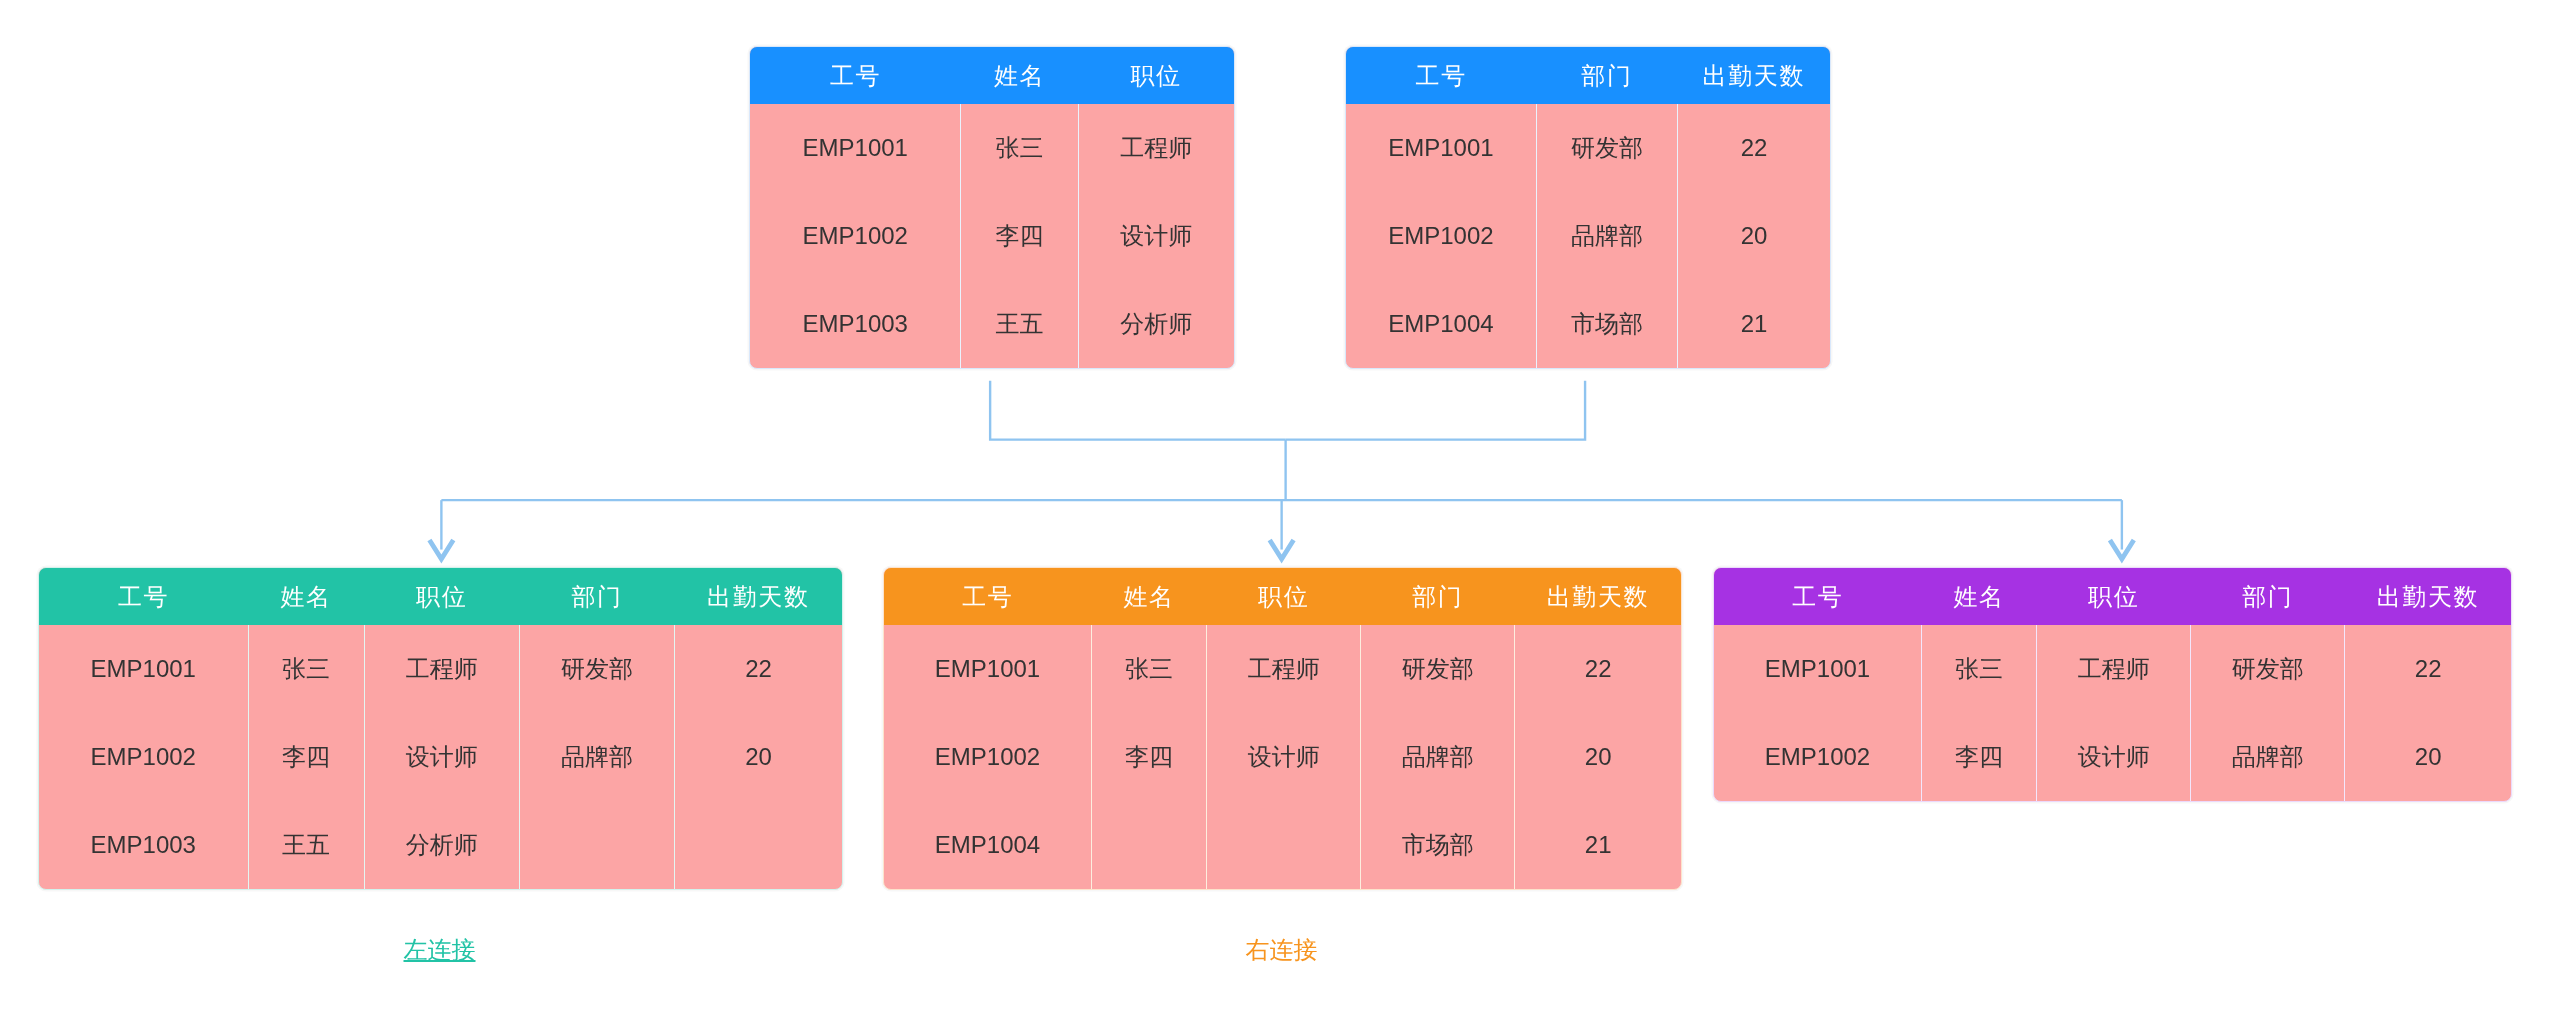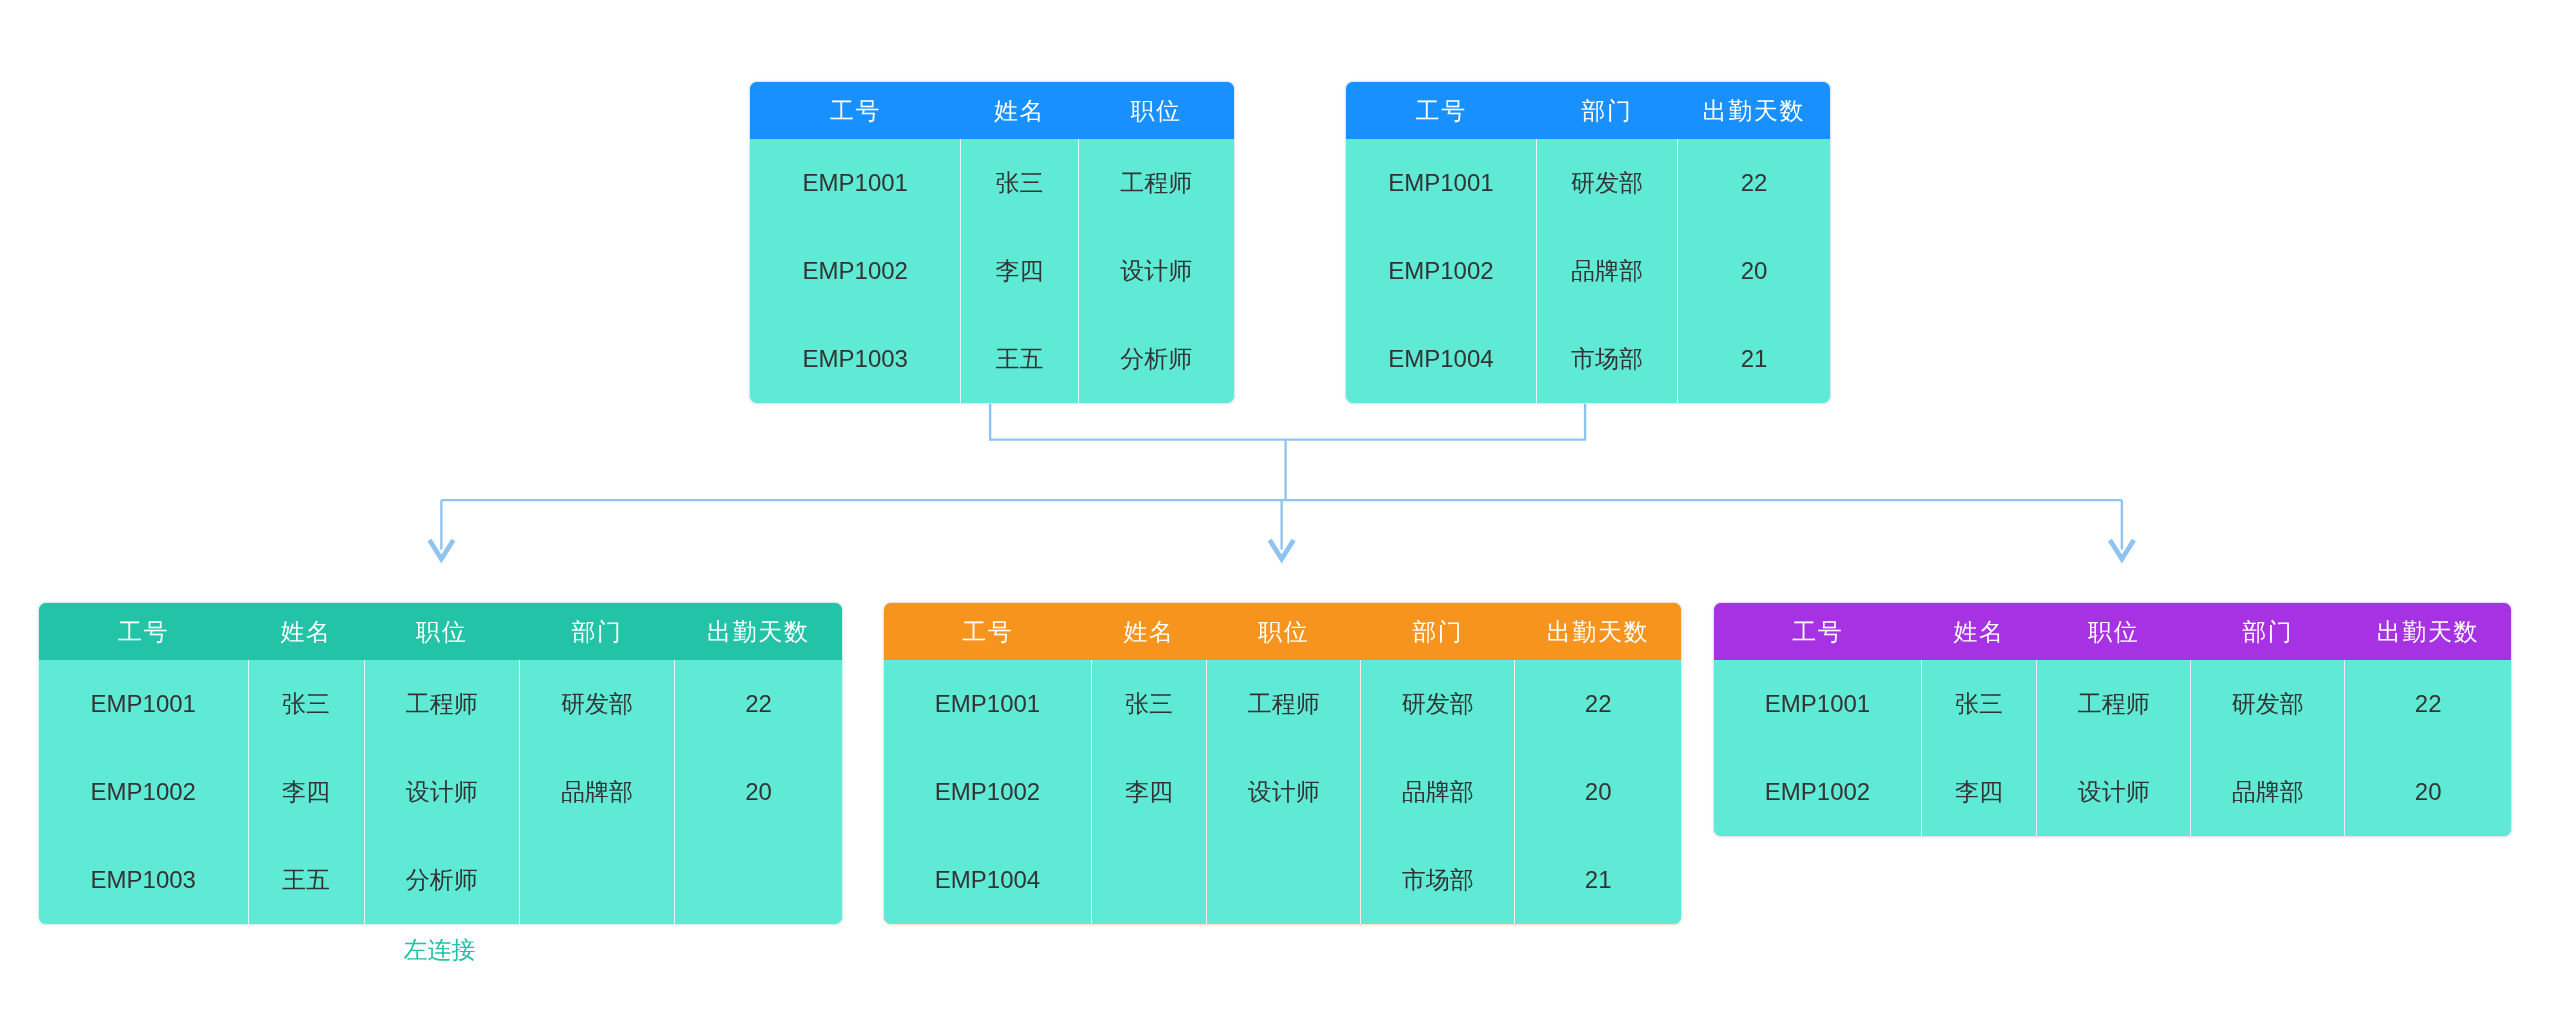--- a/index.html
+++ b/index.html
@@ -19,23 +19,22 @@
     left: 0; top: 0;
     width: 2576px;
     height: 1029px;
     background: #ffffff;
   }
   
   .tbl {
     position: absolute;
     border-radius: 8px;
     overflow: hidden;
-    background: #5eead4;
+    background: #fca5a5;
     box-shadow: 0 0 0 1.6px rgba(0,0,0,0.03);
-    margin-top: 35px;
   }
   .tbl table {
     border-collapse: collapse;
     width: 100%;
     height: 100%;
   }
   .tbl th {
     color: #ffffff;
     font-weight: 400;
     font-size: 24px;
@@ -216,21 +215,21 @@
         <tr>
           <td>EMP1003</td>
           <td>王五</td>
           <td>分析师</td>
           <td></td>
           <td class="last"></td>
         </tr>
       </tbody>
     </table>
   </div>
-  <div class="caption cap-teal" style="left:38px; top:934px; width:803px;">左连接</div>
+  <div class="caption cap-teal" style="left:38px; top:934px; width:803px;text-decoration:underline;">左连接</div>
 
   <div class="tbl orange" id="right-join-table" style="left:883px; top:567px; width:797px;">
     <table>
       <thead>
         <tr>
           <th>工号</th>
           <th>姓名</th>
           <th>职位</th>
           <th>部门</th>
           <th>出勤天数</th>
@@ -254,20 +253,21 @@
         <tr>
           <td>EMP1004</td>
           <td></td>
           <td></td>
           <td>市场部</td>
           <td class="last">21</td>
         </tr>
       </tbody>
     </table>
   </div>
+  <div class="caption cap-orange" style="left:883px; top:934px; width:797px;">右连接</div>
 
   <div class="tbl purple" id="inner-join-table" style="left:1713px; top:567px; width:797px;">
     <table>
       <thead>
         <tr>
           <th>工号</th>
           <th>姓名</th>
           <th>职位</th>
           <th>部门</th>
           <th>出勤天数</th>

